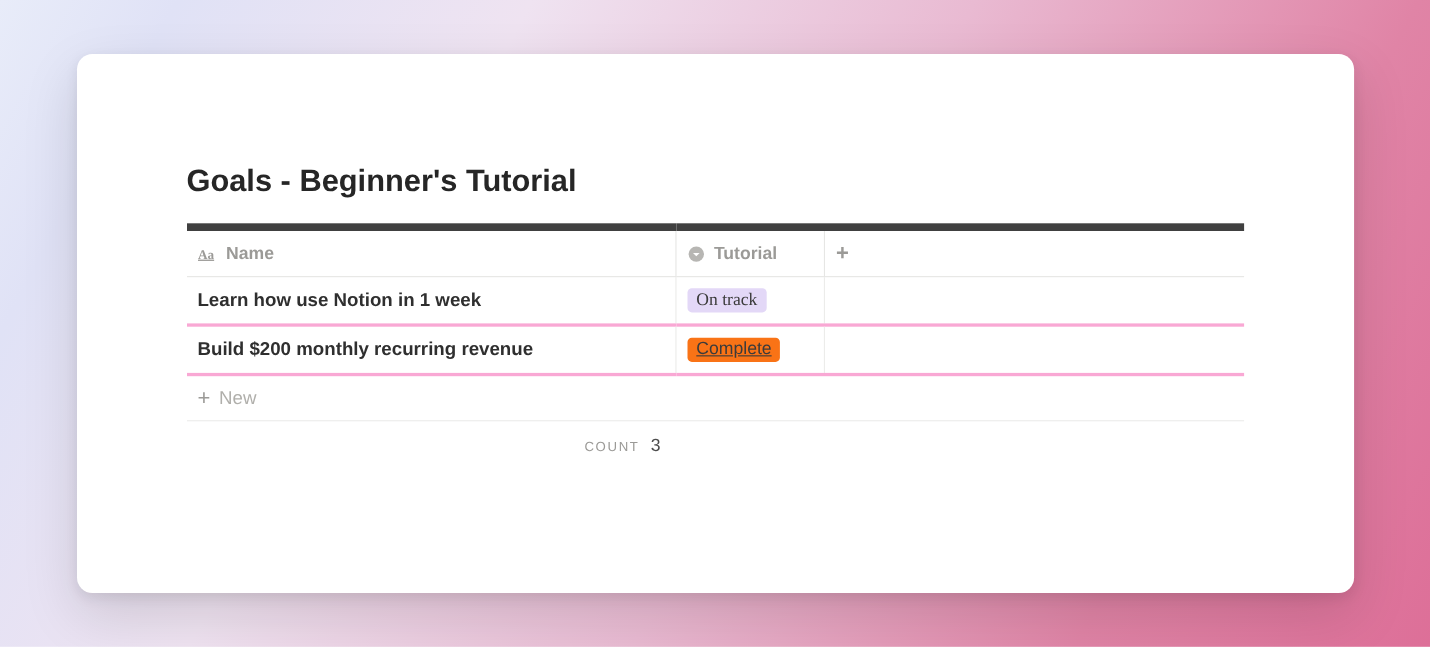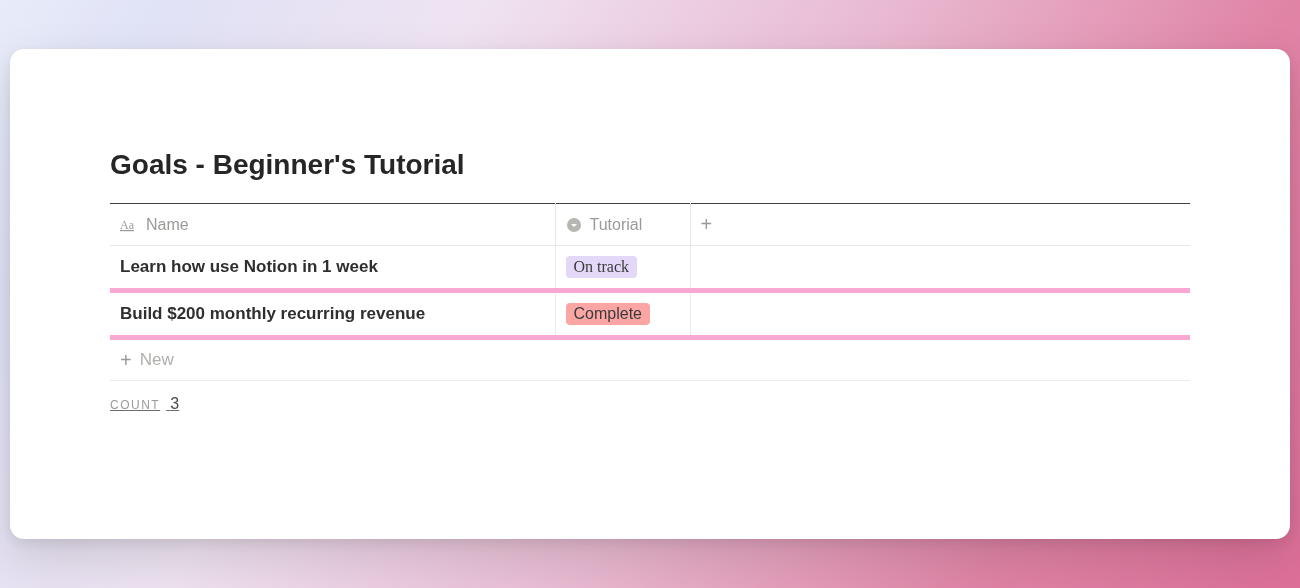--- a/index.html
+++ b/index.html
@@ -11,21 +11,21 @@
       #e0e2f6 10%,
       #efe3f1 30%,
       #e9bad2 55%,
       #e084a6 80%,
       #dd6f98 100%);
     display: flex;
     align-items: center;
     justify-content: center;
   }
   .card {
-    width: 1280px;
+    width: 1161px;
     height: 490px;
     background: #ffffff;
     border-radius: 14px;
     box-shadow: 0 20px 50px rgba(0,0,0,0.13), 0 4px 12px rgba(0,0,0,0.08);
     padding: 100px 100px 40px 100px;
     position: relative;
   }
   .title {
     font-size: 28px;
     font-weight: 700;
@@ -35,71 +35,70 @@
   table.db {
     width: 100%;
     border-collapse: collapse;
     table-layout: fixed;
   }
   .db th, .db td {
     text-align: left;
     font-weight: 400;
   }
   .db thead th {
-    border-top: 1px solid #404040;
+    border-top: 7px solid #404040;
     border-bottom: 1px solid #e6e6e4;
     padding: 10px 10px;
     color: #9b9a97;
     font-size: 16px;
-    font-weight: 400;
+    font-weight: 700;
   }
   .db thead th.col-name { width: 445px; border-right: 1px solid #e6e6e4; }
   .db thead th.col-progress { width: 135px; border-right: 1px solid #e6e6e4; }
   .db thead th.col-add { width: auto; }
   .db tbody td {
-    border-bottom: 5px solid #f9a8d4;
+    border-bottom: 3px solid #f9a8d4;
     padding: 10px 10px;
     font-size: 17px;
     color: #2f2f2f;
     vertical-align: middle;
   }
   .db tbody td.cell-name { font-weight: 600; border-right: 1px solid #ececea; }
   .db tbody td.cell-progress { border-right: 1px solid #ececea; }
   .hdr-wrap { display: flex; align-items: center; gap: 8px; }
   .icon { display: inline-flex; align-items: center; justify-content: center; }
   .tag {
     display: inline-block;
     padding: 2px 8px;
     border-radius: 4px;
     font-size: 16px;
     color: #3b3b3b;
   }
   .tag-purple { background: #e3d8f7; font-family: Liberation Serif, serif; }
-  .tag-green  { background: #fca5a5; }
+  .tag-green  { background: #f97316; text-decoration: underline; }
   .new-row {
     border-bottom: 1px solid #ececea;
     padding: 10px 10px;
     color: #b0afab;
     font-size: 17px;
     display: flex;
     align-items: center;
     gap: 8px;
     cursor: pointer;
   }
   .footer {
     padding: 14px 0 0 0;
     display: flex;
   }
   .footer-cell-name {
     width: 445px;
-    text-align: left;
+    text-align: right;
     padding-right: 14px;
     color: #6b6b6b;
     font-size: 15px;
-    text-decoration: underline;
   }
   .count-label {
     letter-spacing: 1.5px;
     color: #9b9a97;
     font-size: 12px;
     text-transform: uppercase;
     margin-right: 6px;
   }
   .count-value {
     color: #4c4c4c;

